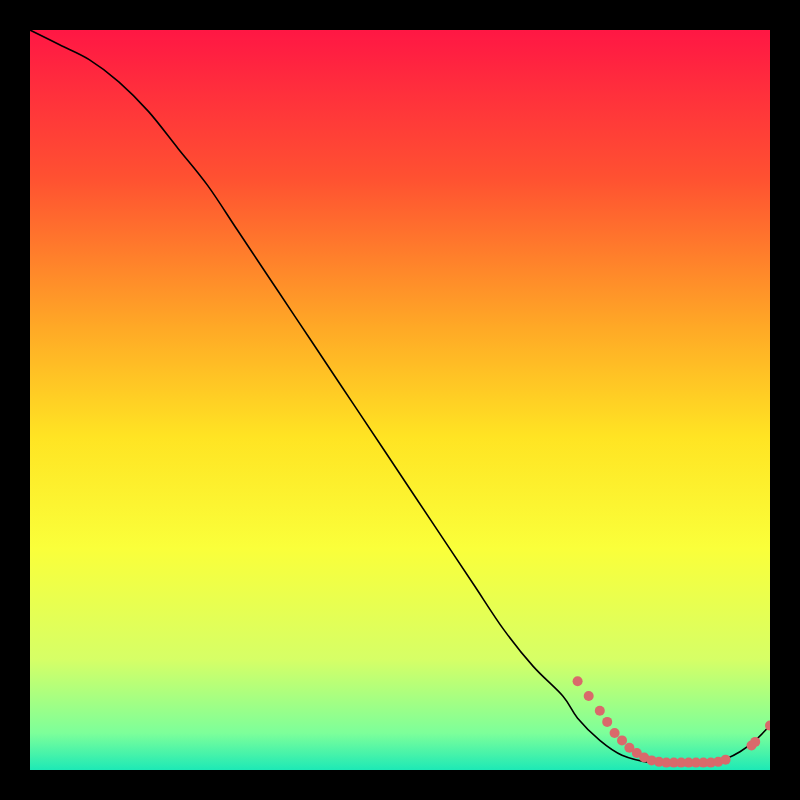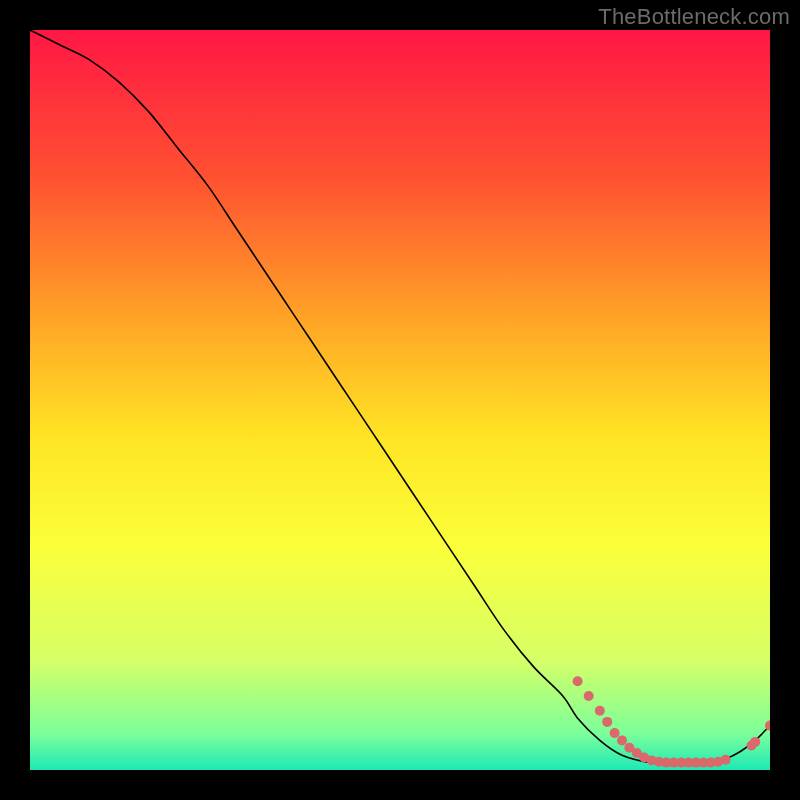--- a/index.html
+++ b/index.html
@@ -36,21 +36,20 @@
     color: #6b6b6b;
     font-size: 22px;
     letter-spacing: 0.2px;
     font-weight: 400;
   }
 </style>
 </head>
 <body>
 
 <div class="stage">
-  <div class="watermark">TheBottleneck.com</div>
   <div class="plot">
     <svg viewBox="0 0 740 740">
       <defs>
         <linearGradient id="bg-grad" x1="0" y1="0" x2="0" y2="1">
             <stop offset="0%" stop-color="#ff1744"></stop>
             <stop offset="20%" stop-color="#ff5131"></stop>
             <stop offset="40%" stop-color="#ffa826"></stop>
             <stop offset="55.00000000000001%" stop-color="#ffe423"></stop>
             <stop offset="70%" stop-color="#faff3a"></stop>
             <stop offset="85%" stop-color="#d6ff66"></stop>

